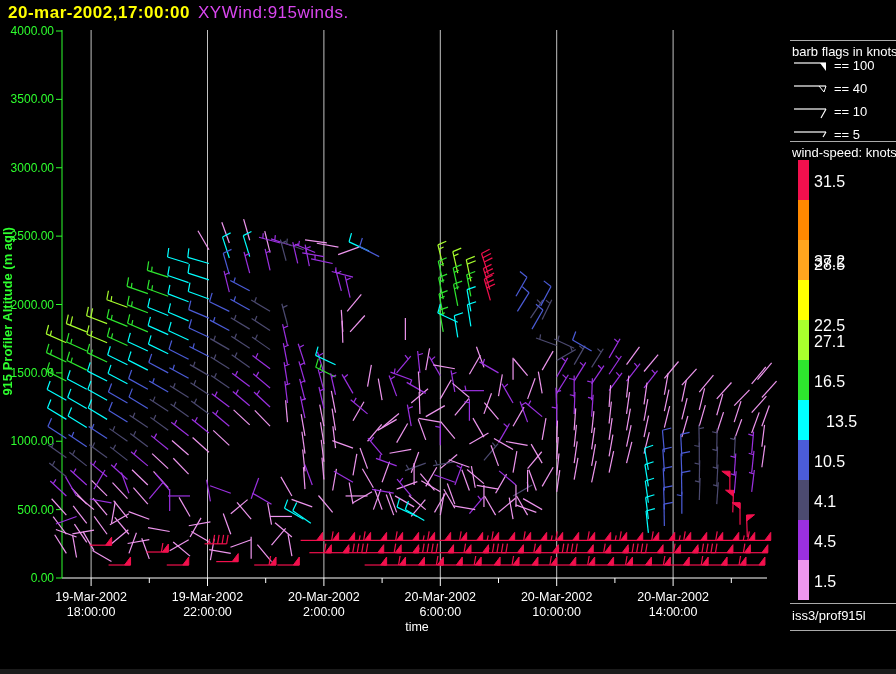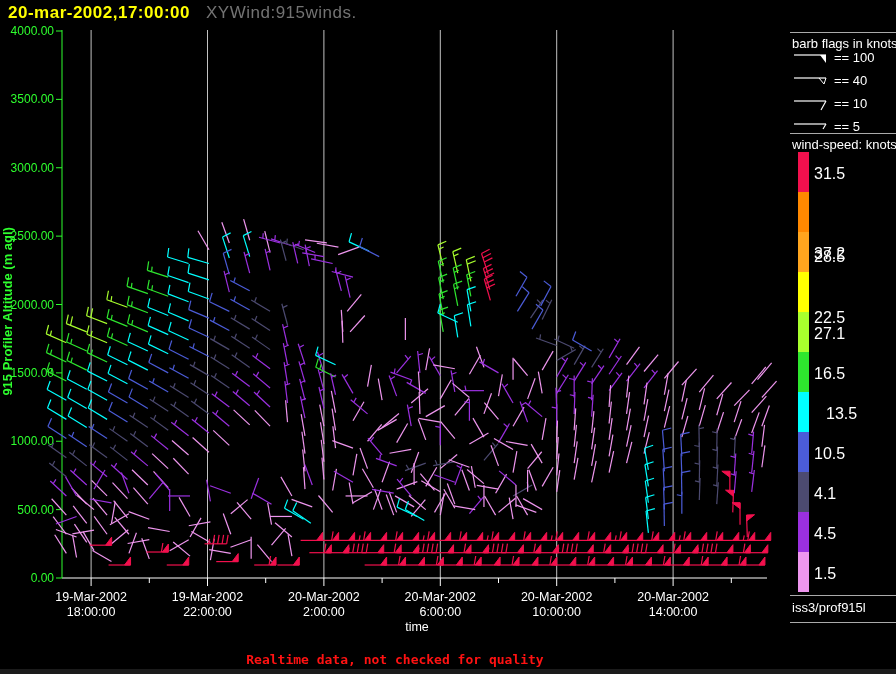--- a/index.html
+++ b/index.html
@@ -1,22 +1,22 @@
 <!DOCTYPE html>
 <html><head>
 <meta charset="utf-8">
 <style>
   html,body{margin:0;padding:0;background:#000;}
   #screen{position:relative;width:896px;height:674px;background:#000;overflow:hidden;
           font-family:"Liberation Sans",sans-serif;}
   #titlebar{position:absolute;left:8px;top:3px;white-space:nowrap;}
   #title-time{color:#ffff00;font-size:17px;font-weight:700;letter-spacing:0.5px;margin-top:20px;}
-  #title-plot{color:#737373;font-size:17px;font-weight:400;margin-left:16px;letter-spacing:0.5px;}
+  #title-plot{color:#d946ef;font-size:17px;font-weight:400;margin-left:8px;letter-spacing:0.5px;}
   #plot-svg{position:absolute;left:0;top:0;}
-  #panel{position:absolute;left:790px;top:0;width:106px;height:664px;color:#fff;}
+  #panel{position:absolute;left:790px;top:8px;width:106px;height:664px;color:#fff;}
   .pline{position:absolute;left:0;width:106px;height:1px;background:#aaaaaa;}
   .ptext{position:absolute;left:2px;font-size:13px;white-space:nowrap;color:#fff;}
   .brow{position:absolute;left:2px;height:20px;white-space:nowrap;}
   .brow svg{display:inline-block;vertical-align:middle;}
   .brow .blabel{display:inline-block;vertical-align:middle;font-size:13px;color:#fff;margin-left:4px;}
   .cbcell{position:absolute;left:8px;width:11px;height:40px;}
   .cblabel{position:absolute;left:24px;font-size:16px;color:#fff;}
   #footer{position:absolute;left:0;top:652px;width:790px;text-align:center;
           font-family:"DejaVu Sans Mono",monospace;font-weight:700;font-size:13px;color:#ff1212;}
   #bottom-strip{position:absolute;left:0;top:669px;width:896px;height:5px;background:#1b1b1b;}
@@ -1115,16 +1115,15 @@
         <div class="cbcell" style="top: 512px; background: rgb(155, 48, 224);"></div>
         <div class="cblabel" style="top: 525px;">4.5</div>
         <div class="cbcell" style="top: 552px; background: rgb(238, 150, 238);"></div>
         <div class="cblabel" style="top: 565px;">1.5</div>
       </div>
   <div class="pline" style="top:595px"></div>
   <div class="ptext" style="top:600px">iss3/prof915l</div>
   <div class="pline" style="top:622px"></div>
 </div>
 
-<div id="footer">Realtime data, not checked for quality</div>
 <div id="bottom-strip"></div>
 
 </div>
 
 </body></html>

